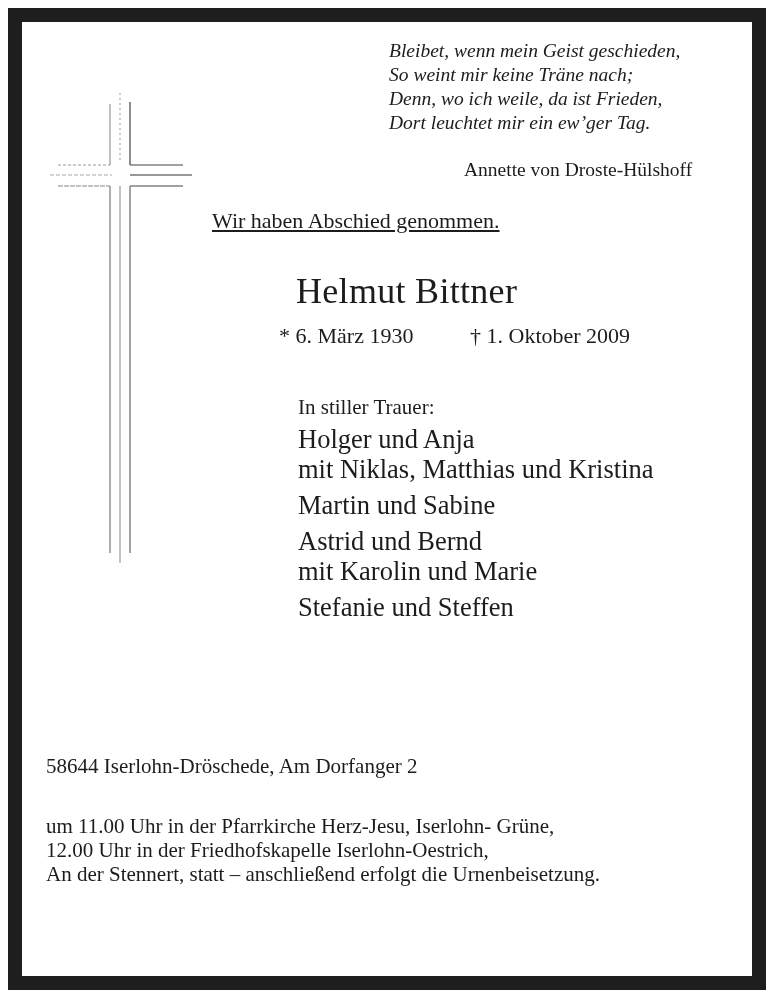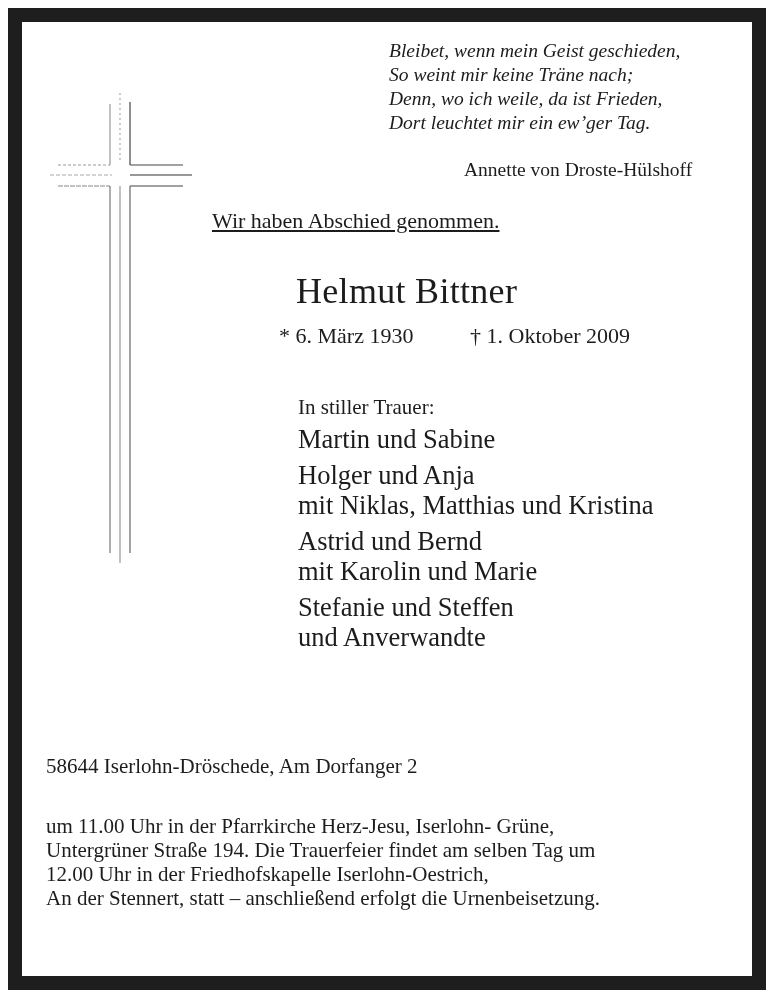--- a/index.html
+++ b/index.html
@@ -147,36 +147,34 @@
 <div class="abs farewell">Wir haben Abschied genommen.</div>
 
 <div class="abs name">Helmut Bittner</div>
 <div class="abs birth">* 6. März 1930</div>
 <div class="abs death">† 1. Oktober 2009</div>
 
 <div class="abs mourning-label">In stiller Trauer:</div>
 
 <div class="abs mourners">
   <div class="mourner-group">
-    <span class="mourner-line">Martin und Sabine</span>
+    <span class="mourner-line">Holger und Anja</span>
+    <span class="mourner-line">mit Niklas, Matthias und Kristina</span>
   </div>
   <div class="mourner-group">
-    <span class="mourner-line">Holger und Anja</span>
-    <span class="mourner-line">mit Niklas, Matthias und Kristina</span>
+    <span class="mourner-line">Martin und Sabine</span>
   </div>
   <div class="mourner-group">
     <span class="mourner-line">Astrid und Bernd</span>
     <span class="mourner-line">mit Karolin und Marie</span>
   </div>
   <div class="mourner-group">
     <span class="mourner-line">Stefanie und Steffen</span>
-    <span class="mourner-line">und Anverwandte</span>
   </div>
 </div>
 
 <div class="abs address">58644 Iserlohn-Dröschede, Am Dorfanger 2</div>
 
 <div class="abs service">
   <span class="service-line">um 11.00 Uhr in der Pfarrkirche Herz-Jesu, Iserlohn- Grüne,</span>
-  <span class="service-line">Untergrüner Straße 194. Die Trauerfeier findet am selben Tag um</span>
   <span class="service-line">12.00 Uhr in der Friedhofskapelle Iserlohn-Oestrich,</span>
   <span class="service-line">An der Stennert, statt – anschließend erfolgt die Urnenbeisetzung.</span>
 </div>
 
 </body></html>

